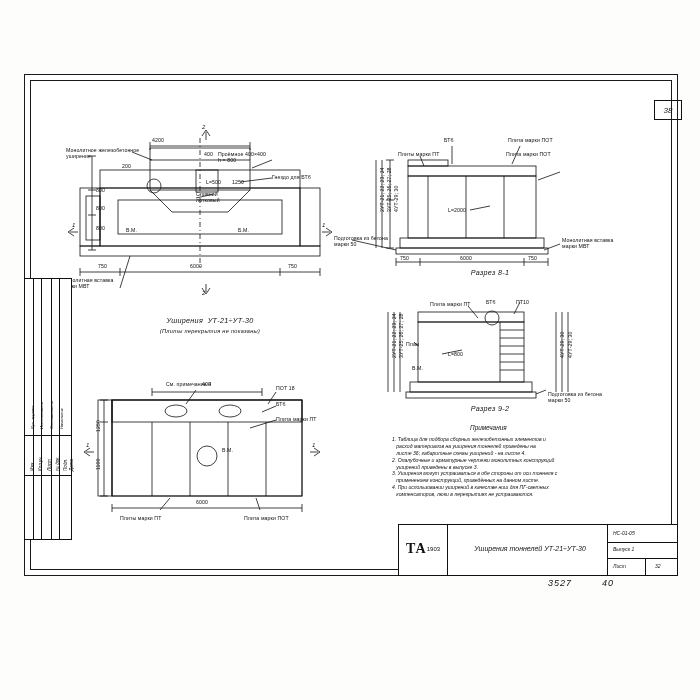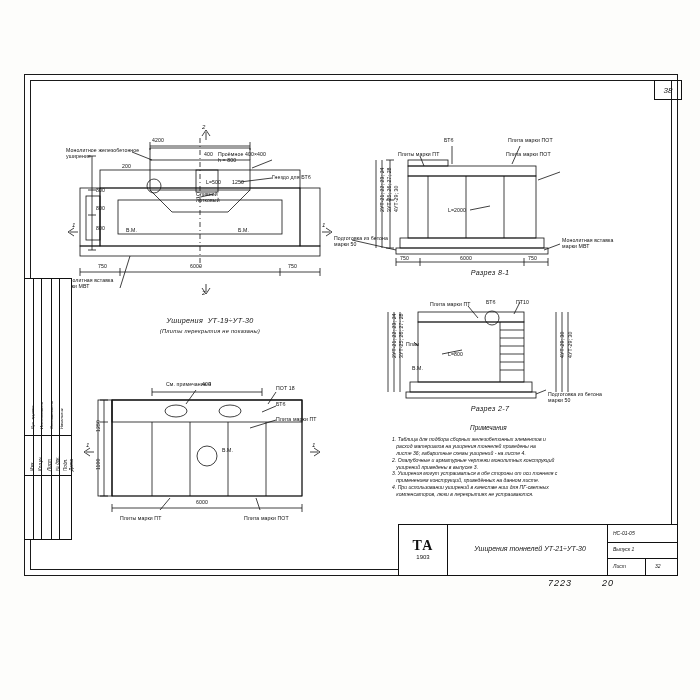--- a/index.html
+++ b/index.html
@@ -13,24 +13,24 @@
   .rot{transform-origin:0 0;}
   
   .sigstrip{position:absolute;left:24px;top:278px;width:46px;height:260px;border:1.2px solid #111;background:#fff;}
   .sigcol{position:absolute;top:0;bottom:0;border-left:0.8px solid #111;}
   .sigtxt{position:absolute;font-size:4.6px;white-space:nowrap;transform-origin:0 0;transform:rotate(-90deg);font-style:italic;}
   
   .tb{position:absolute;left:398px;top:524px;width:278px;height:50px;border:1.4px solid #111;background:#fff;}
   .tbl{position:absolute;background:#111;}
   .tbtxt{position:absolute;font-size:6px;white-space:pre;font-style:italic;}
   .tbtxt.sm{font-size:5px;}
-  .logo{position:absolute;left:4px;top:6px;width:40px;height:36px;display:flex;flex-direction:column;align-items:center;justify-content:center;}
+  .logo{position:absolute;left:4px;top:6px;width:40px;height:36px;display:flex;flex-direction:row;align-items:center;justify-content:center;}
   .logo .ta{font-size:14px;font-weight:bold;letter-spacing:1px;font-family:"Liberation Serif",serif;}
   .logo .yr{font-size:6px;}
-  .pagebox{position:absolute;right:18px;top:80px;width:26px;height:18px;border:1px solid #111;display:flex;align-items:center;justify-content:center;font-size:8px;font-style:italic;}
+  .pagebox{position:absolute;right:18px;top:100px;width:26px;height:18px;border:1px solid #111;display:flex;align-items:center;justify-content:center;font-size:8px;font-style:italic;}
   .bottomnum{position:absolute;font-size:9px;font-style:italic;letter-spacing:1px;}
   .notes{position:absolute;font-size:5.1px;line-height:1.35;white-space:pre-wrap;font-style:italic;width:250px;}
   .noteshdr{position:absolute;font-size:6.4px;font-style:italic;}
   .arrowlbl{position:absolute;font-size:6px;font-style:italic;}
   svg{position:absolute;left:0;top:0;overflow:visible;}
 </style>
 </head>
 <body>
 
 <div id="sheet">
@@ -119,21 +119,21 @@
   <div class="lbl" style="left:288px;top:264px;">750</div>
   <div class="lbl" style="left:206px;top:180px;">L=500</div>
   <div class="lbl" style="left:232px;top:180px;">1250</div>
   <div class="lbl" style="left:122px;top:164px;">200</div>
 
   <div class="arrowlbl" style="left:202px;top:124px;">2</div>
   <div class="arrowlbl" style="left:202px;top:290px;">2</div>
   <div class="arrowlbl" style="left:72px;top:222px;">1</div>
   <div class="arrowlbl" style="left:322px;top:222px;">1</div>
 
-  <div class="ttl" style="left:100px;top:316px;width:220px;">Уширения  УТ-19÷УТ-30</div>
+  <div class="ttl" style="left:100px;top:316px;width:220px;">Уширения  УТ-21÷УТ-30</div>
   <div class="ttl" style="left:100px;top:328px;width:220px;font-size:5.6px;">(Плиты перекрытия не показаны)</div>
 
   <svg width="700" height="700">
     <g stroke="#111" fill="none" stroke-width="0.8">
       <rect x="112" y="400" width="190" height="96"></rect>
       <rect x="112" y="400" width="190" height="22"></rect>
       <line x1="152" y1="422" x2="152" y2="496"></line>
       <line x1="190" y1="422" x2="190" y2="496"></line>
       <line x1="228" y1="422" x2="228" y2="496"></line>
       <line x1="266" y1="422" x2="266" y2="496"></line>
@@ -270,21 +270,21 @@
 марки 50</div>
   <div class="lbl" style="left:448px;top:352px;">L=800</div>
   <div class="lbl" style="left:406px;top:342px;">План</div>
   <div class="lbl" style="left:412px;top:366px;">В.М.</div>
 
   <div class="lbl rot" style="left:392px;top:358px;transform:rotate(-90deg);">2УТ-21; 22; 23; 24</div>
   <div class="lbl rot" style="left:399px;top:358px;transform:rotate(-90deg);">3УТ-25; 26; 27; 28</div>
   <div class="lbl rot" style="left:560px;top:358px;transform:rotate(-90deg);">4УТ-29; 30</div>
   <div class="lbl rot" style="left:568px;top:358px;transform:rotate(-90deg);">4УТ-29; 30</div>
 
-  <div class="ttl" style="left:430px;top:404px;width:120px;">Разрез 2-7</div>
+  <div class="ttl" style="left:430px;top:404px;width:120px;">Разрез 9-2</div>
 
   <div class="noteshdr" style="left:470px;top:424px;">Примечания</div>
   <div class="notes" style="left:392px;top:436px;">1. Таблица для подбора сборных железобетонных элементов и
    расход материалов на уширения тоннелей приведены на
    листе 36; габаритные схемы уширений - на листе 4.
 2. Опалубочные и арматурные чертежи монолитных конструкций
    уширений приведены в выпуске 3.
 3. Уширения могут устраиваться в обе стороны от оси тоннеля с
    применением конструкций, приведённых на данном листе.
 4. При использовании уширений в качестве ниш для ПГ-светных
@@ -323,16 +323,16 @@
       <span class="yr">1903</span>
     </div>
 
     <div class="tbtxt" style="left:58px;top:20px;width:146px;text-align:center;font-size:7px;">Уширения тоннелей УТ-21÷УТ-30</div>
     <div class="tbtxt sm" style="left:214px;top:5px;">НС-01-05</div>
     <div class="tbtxt sm" style="left:214px;top:21px;">Выпуск 1</div>
     <div class="tbtxt sm" style="left:214px;top:38px;">Лист</div>
     <div class="tbtxt sm" style="left:256px;top:38px;">32</div>
   </div>
 
-  <div class="bottomnum" style="left:548px;top:578px;">7223</div>
-  <div class="bottomnum" style="left:602px;top:578px;">20</div>
+  <div class="bottomnum" style="left:548px;top:578px;">3527</div>
+  <div class="bottomnum" style="left:602px;top:578px;">40</div>
 
 </div>
 
 </body></html>

